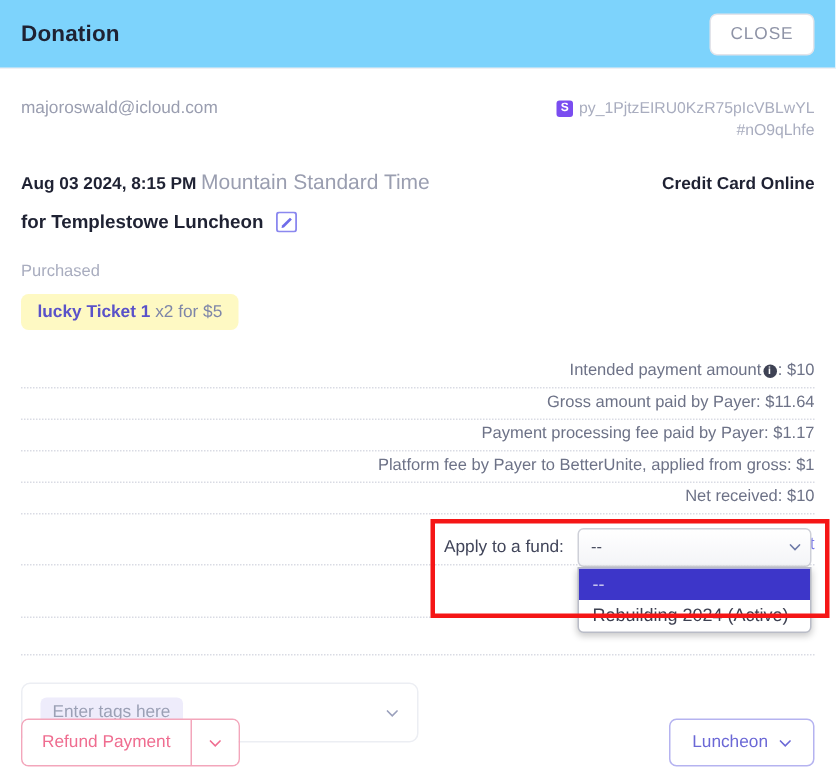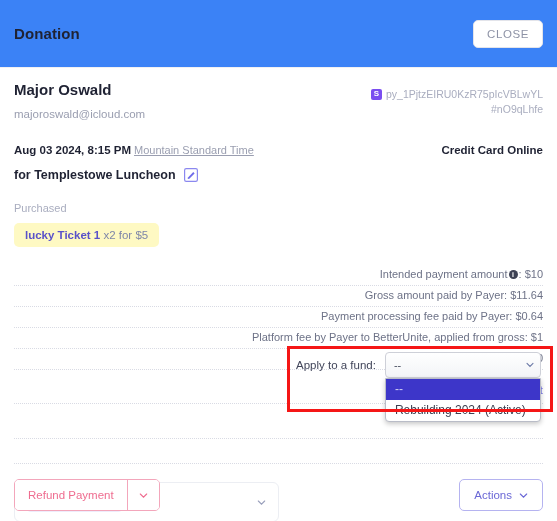--- a/index.html
+++ b/index.html
@@ -11,28 +11,28 @@
     height: 521px;
     background: #ffffff;
     font-family: "Liberation Sans", sans-serif;
     color: #2b2d42;
     overflow: hidden;
     position: relative;
   }
 
   
   .header {
-    height: 68px;
+    height: 46px;
     display: flex;
     align-items: center;
     justify-content: space-between;
     padding: 0 14px 0 14px;
     box-sizing: border-box;
     border-bottom: 1px solid #f0f0f3;
-    background: #3b82f6;
+    background: #7dd3fc;
   }
   .header-title {
     font-size: 15px;
     font-weight: bold;
     color: #1f2233;
     letter-spacing: 0.1px;
   }
   .close-btn {
     border: 1px solid #e3e4ea;
     background: #fff;
@@ -111,25 +111,24 @@
     justify-content: space-between;
     align-items: baseline;
     margin-top: 19px;
   }
   .date-text {
     font-size: 11.5px;
     font-weight: bold;
     color: #1f2233;
   }
   .tz-text {
-    font-size: 11px;
+    font-size: 14px;
     color: #9a9eb0;
     font-weight: normal;
     margin-left: 3px;
-    text-decoration: underline;
   }
   .method-text {
     font-size: 11.5px;
     font-weight: bold;
     color: #1f2233;
   }
 
   .row-for {
     display: flex;
     align-items: center;
@@ -392,21 +391,20 @@
 
 <div class="header">
   <div class="header-title">Donation</div>
   <button class="close-btn">CLOSE</button>
 </div>
 
 <div class="body">
 
   <div class="row-top">
     <div>
-      <div class="donor-name">Major Oswald</div>
       <div class="donor-email">majoroswald@icloud.com</div>
     </div>
     <div>
       <div class="stripe-line">
         <span class="stripe-badge">S</span>
         <span>py_1PjtzEIRU0KzR75pIcVBLwYL</span>
       </div>
       <div class="stripe-id2">#nO9qLhfe</div>
     </div>
   </div>
@@ -433,21 +431,21 @@
   <div class="ticket-badge">
     <b>lucky Ticket 1</b><span class="qty"> x2 for $5</span>
   </div>
 
   
   <div class="fees">
     <div class="fee-row">
       <span>Intended payment amount</span><span class="info-dot">i</span><span>: $10</span>
     </div>
     <div class="fee-row">Gross amount paid by Payer: $11.64</div>
-    <div class="fee-row">Payment processing fee paid by Payer: $0.64</div>
+    <div class="fee-row">Payment processing fee paid by Payer: $1.17</div>
     <div class="fee-row">Platform fee by Payer to BetterUnite, applied from gross: $1</div>
     <div class="fee-row">Net received: $10</div>
 
     <div class="fee-link-row">
       <span class="fee-link">Set tax deductible amount</span>
     </div>
 
     <div class="fund-row"></div>
     <div class="fund-spacer"></div>
   </div>
@@ -488,21 +486,21 @@
     <button class="refund-caret">
       <span>
         <svg width="9" height="9" viewBox="0 0 9 9">
             <path d="M1.3 3 L4.5 6.2 L7.7 3" fill="none" stroke="#ef6d90" stroke-width="1.1" stroke-linecap="round"></path>
           </svg>
       </span>
     </button>
   </div>
   <div class="right-btns">
     <button class="ghost-btn">
-      <span>Actions</span>
+      <span>Luncheon</span>
       <span>
         <svg width="9" height="9" viewBox="0 0 9 9">
             <path d="M1.3 3 L4.5 6.2 L7.7 3" fill="none" stroke="#6b68d6" stroke-width="1.1" stroke-linecap="round"></path>
           </svg>
       </span>
     </button>
   </div>
 </div>
 
 </body></html>

